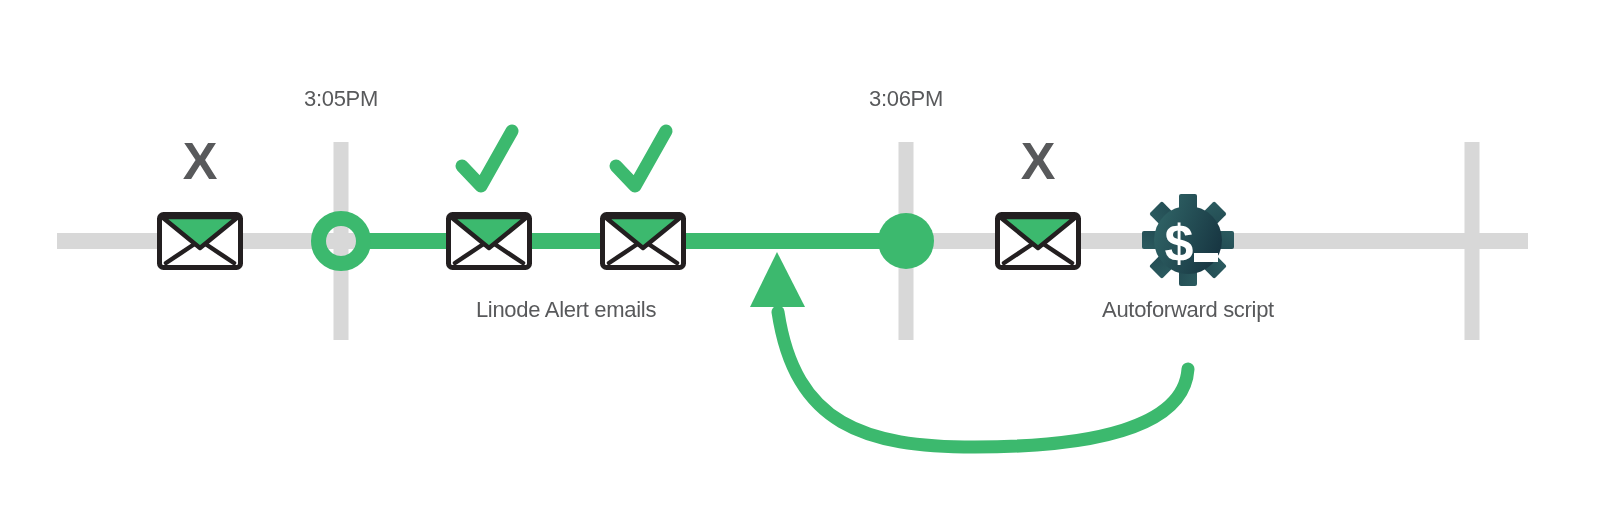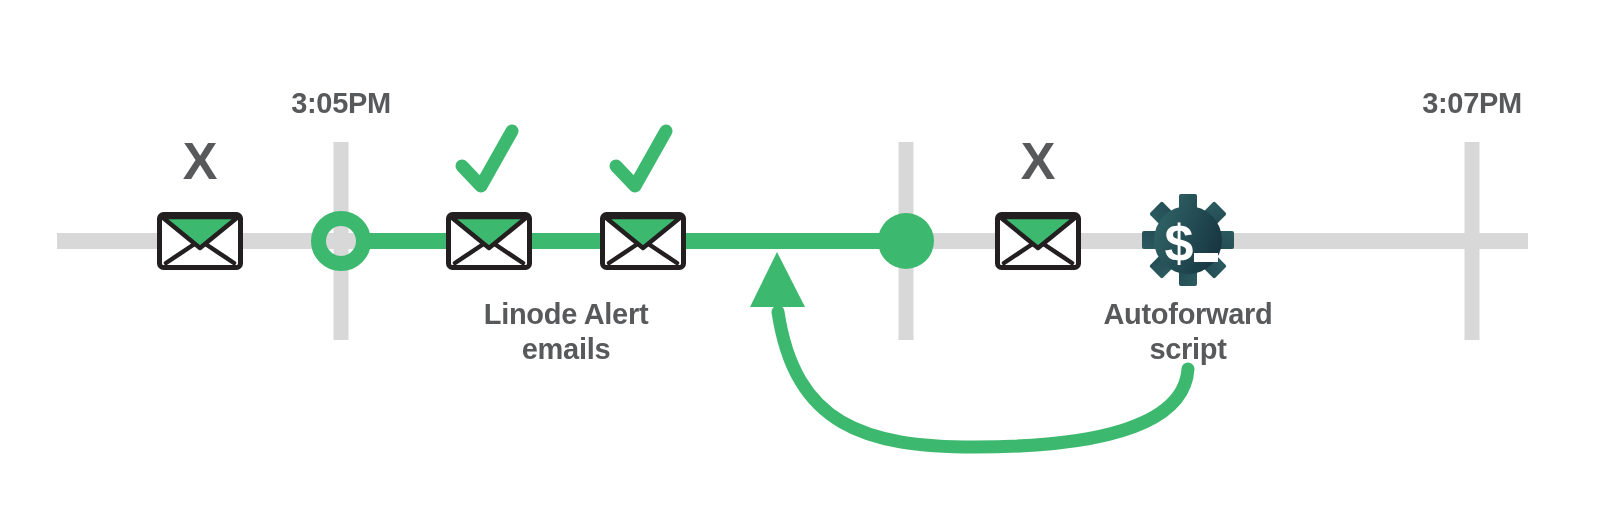--- a/index.html
+++ b/index.html
@@ -15,24 +15,24 @@
     background: #ffffff;
     overflow: hidden;
   }
   .canvas > svg {
     position: absolute;
     left: 0;
     top: 0;
   }
   .label {
     position: absolute;
-    font-weight: bold;
+    font-weight: normal;
     color: #58595b;
     text-align: center;
-    font-size: 29px;
+    font-size: 22px;
     letter-spacing: -0.3px;
     line-height: 1.2;
   }
   .tick-label {
     width: 220px;
     top: 86px;
   }
   .x-mark {
     position: absolute;
     width: 80px;
@@ -105,21 +105,21 @@
         <circle cx="0" cy="0" r="34"></circle>
       </g>
       <g>
         <text x="-9" y="21" text-anchor="middle" fill="#ffffff" font-family="Liberation Sans, sans-serif" font-weight="bold" font-size="52">$</text>
         <rect x="6" y="13" width="24" height="9" fill="#ffffff"></rect>
       </g>
     </g>
   </svg>
 
   <div class="label tick-label" style="left:231px;">3:05PM</div>
-  <div class="label tick-label" style="left:1362px;">3:07PM</div>
+  <div class="label tick-label" style="left:796px;">3:06PM</div>
 
   <div class="x-mark" style="left:160px; top:133px;">X</div>
   <div class="x-mark" style="left:998px; top:133px;">X</div>
 
 
   <div class="label caption" style="left:471px;">Linode Alert emails</div>
   <div class="label caption" style="left:1093px;">Autoforward script</div>
 
 </div>
 

